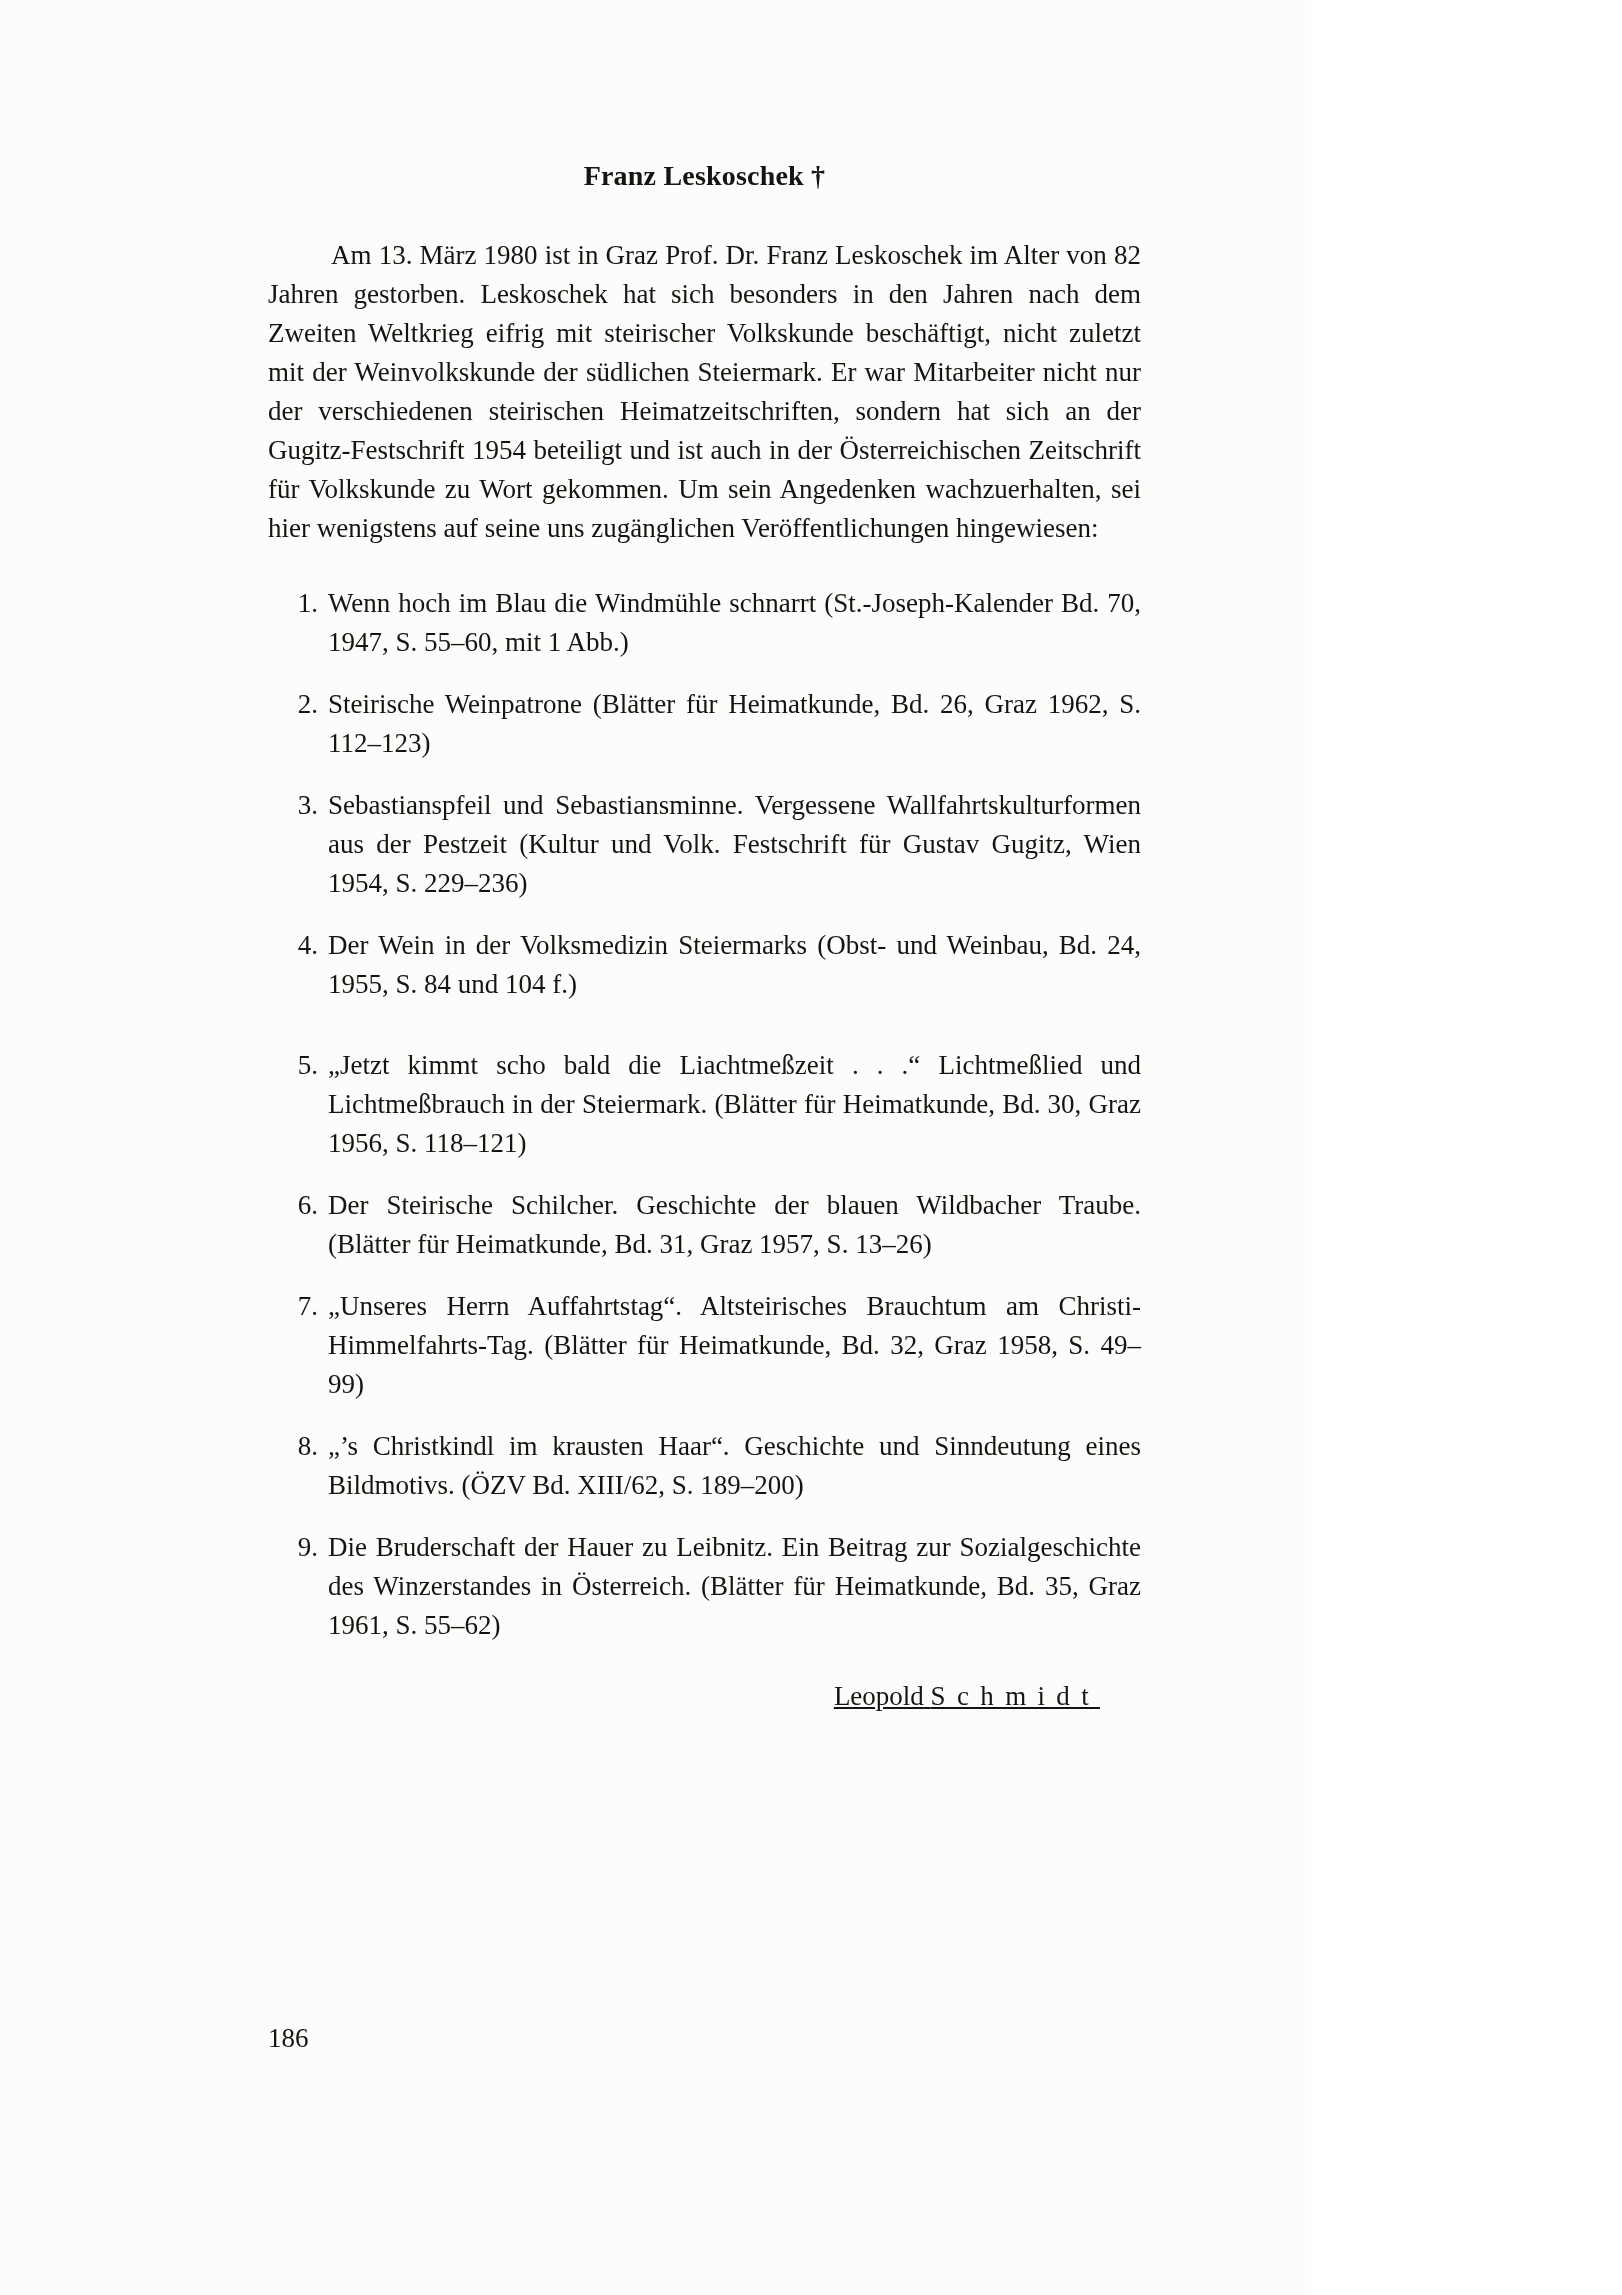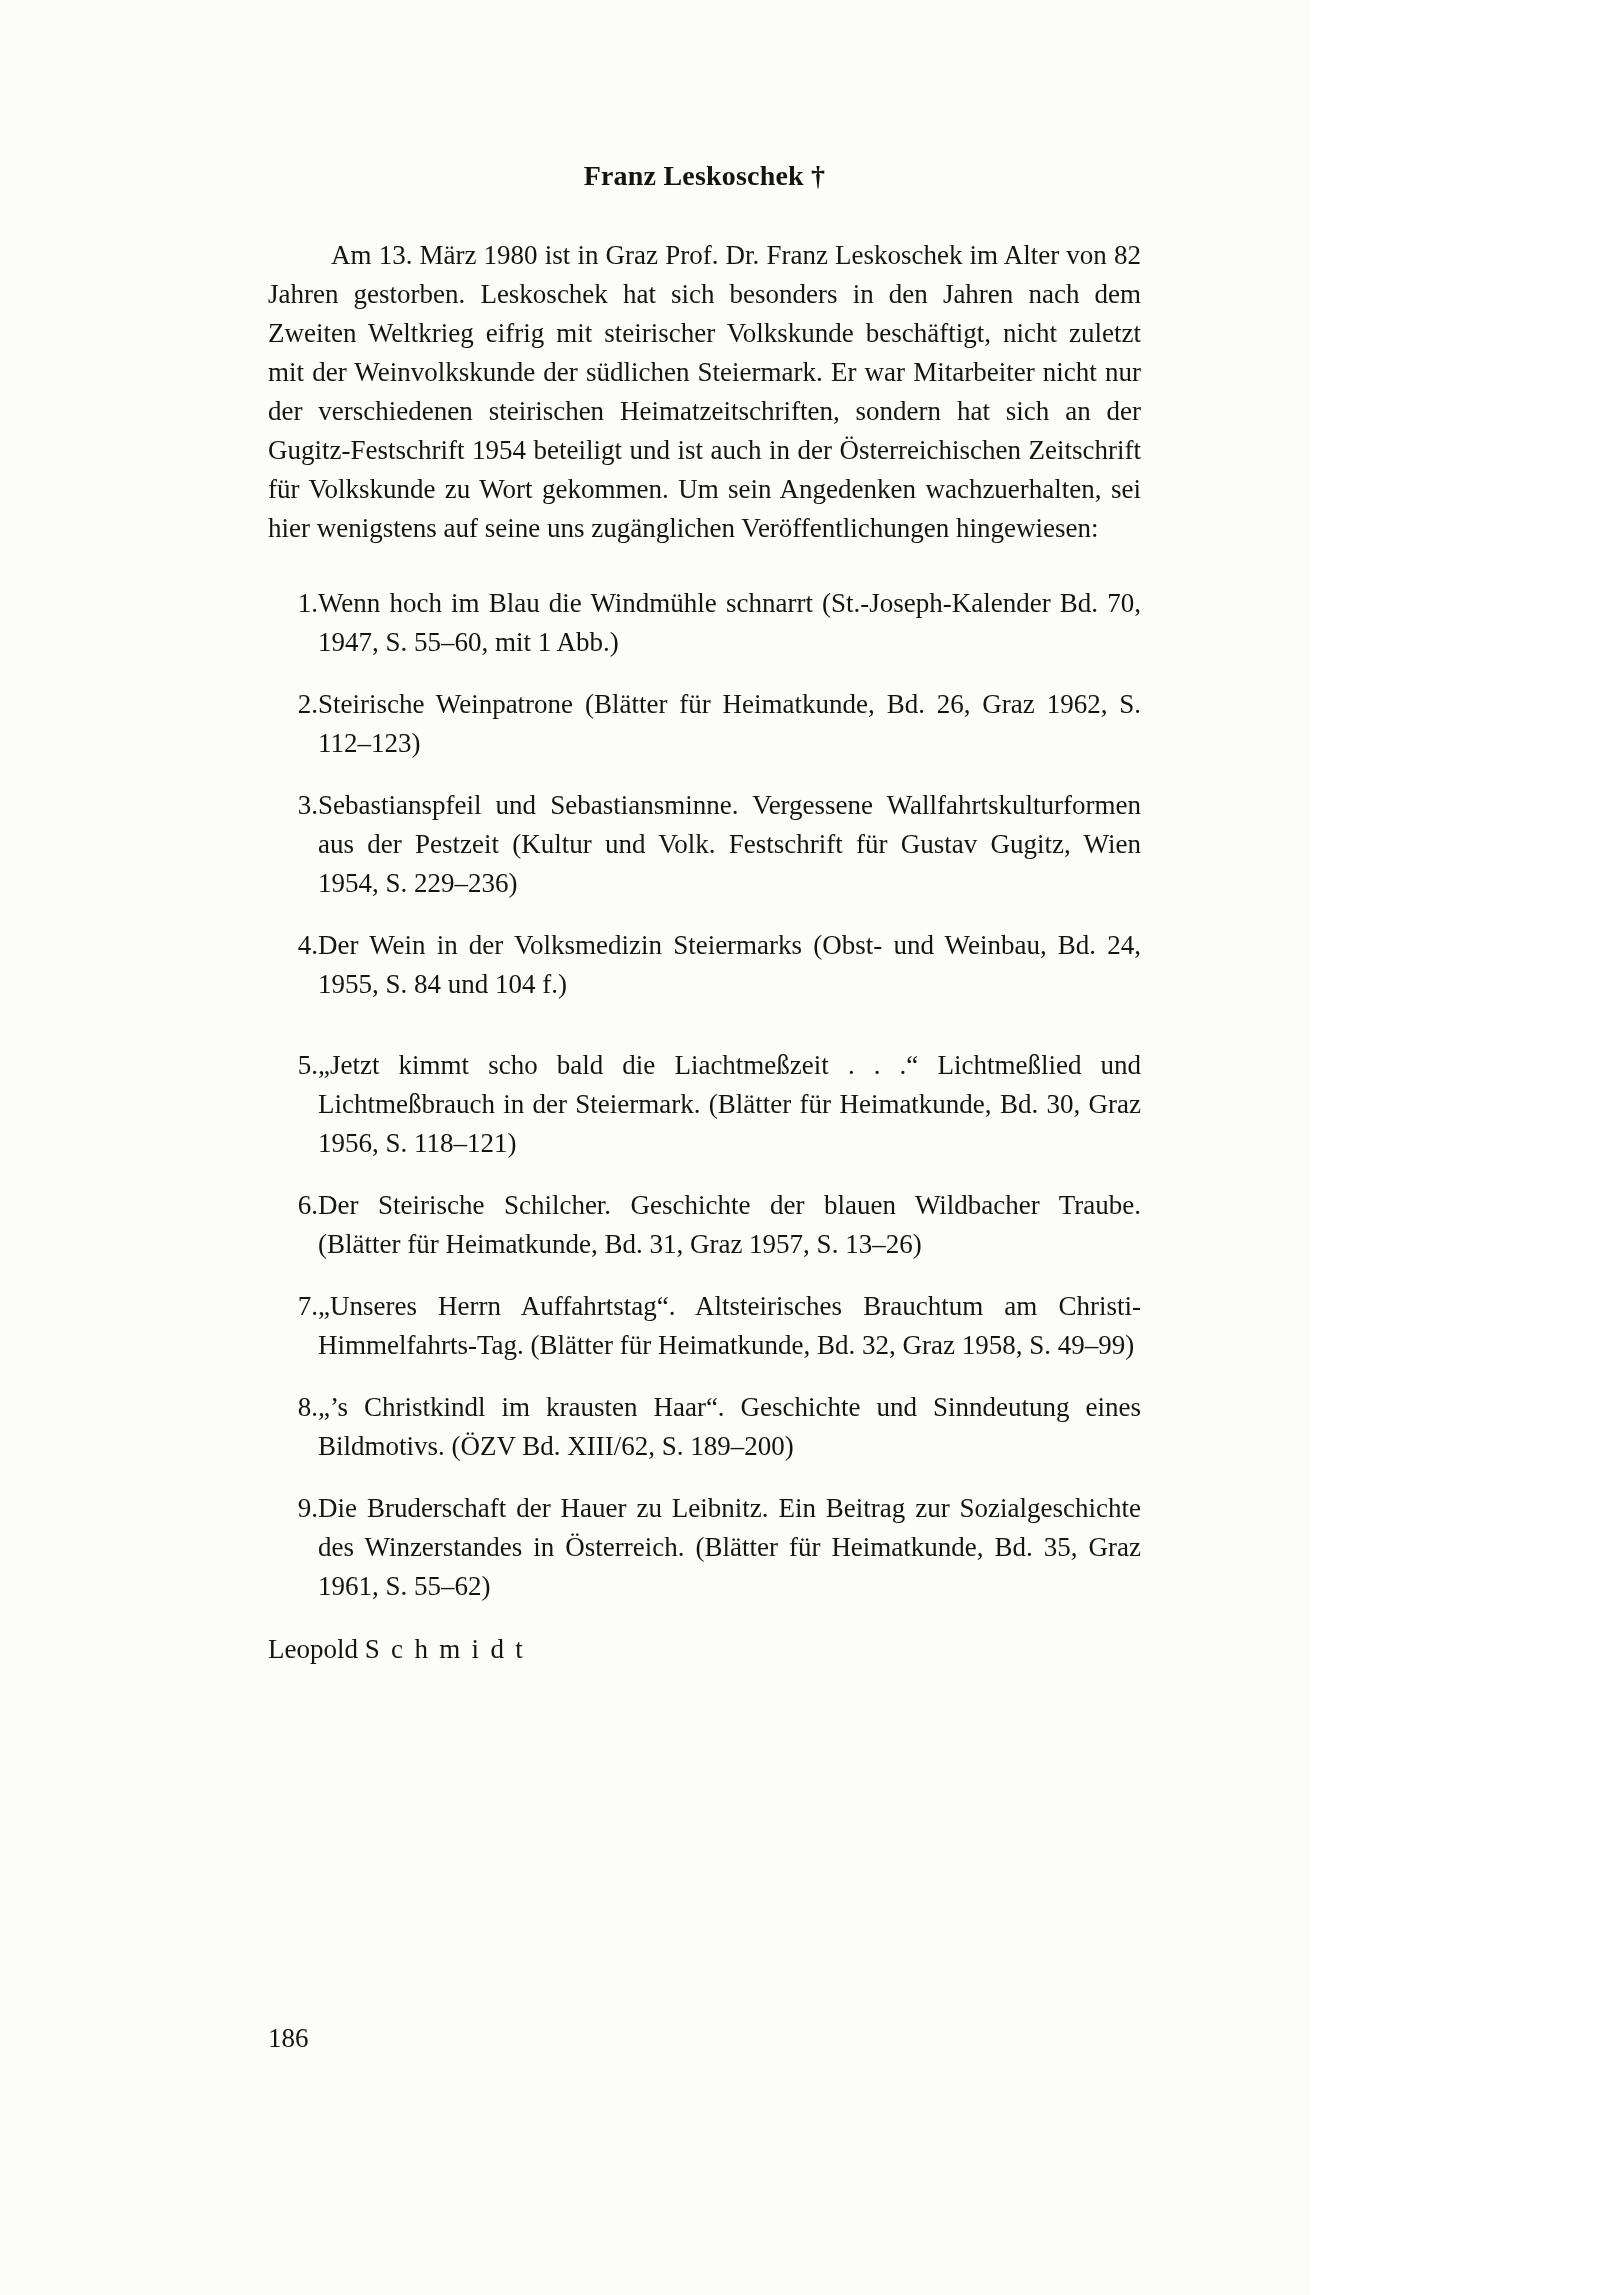--- a/index.html
+++ b/index.html
@@ -45,27 +45,28 @@
   .pub.extra-gap {
     margin-top: 42px;
   }
   .pub .num {
     flex: 0 0 50px;
     text-align: right;
     white-space: nowrap;
   }
   .pub .txt {
     flex: 1;
-    margin-left: 0;
+    margin-left: 10px;
     text-align: justify;
   }
   .signature {
-    margin-top: 24px;
-    text-align: left;
+    margin-top: 32px;
+    text-align: right;
     padding-right: 41px;
+    text-decoration: underline;
   }
   .signature .spaced {
     letter-spacing: 0.42em;
   }
   .page-number {
     position: absolute;
     left: 268px;
     top: 2011px;
     font-size: 27px;
     margin-top: 8px;

